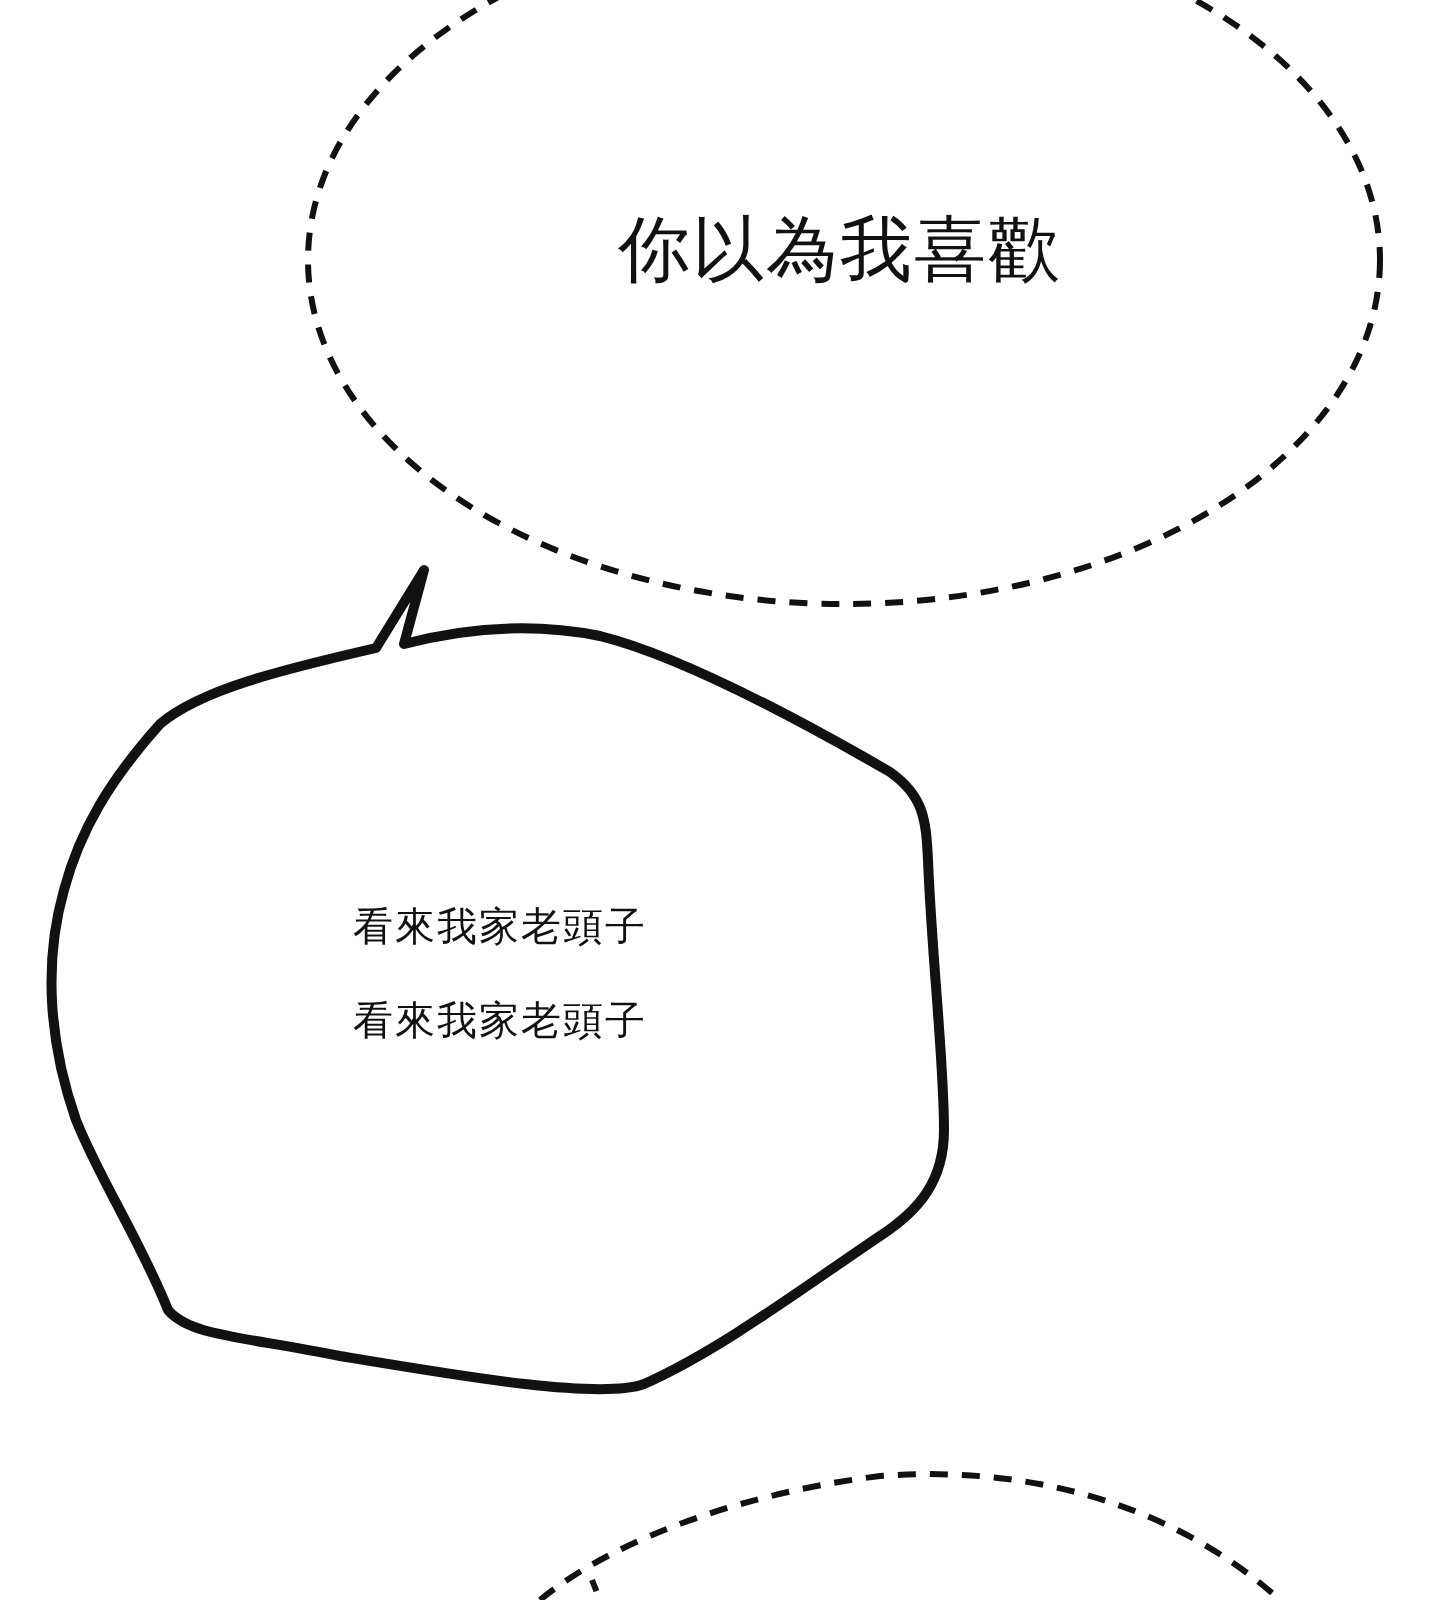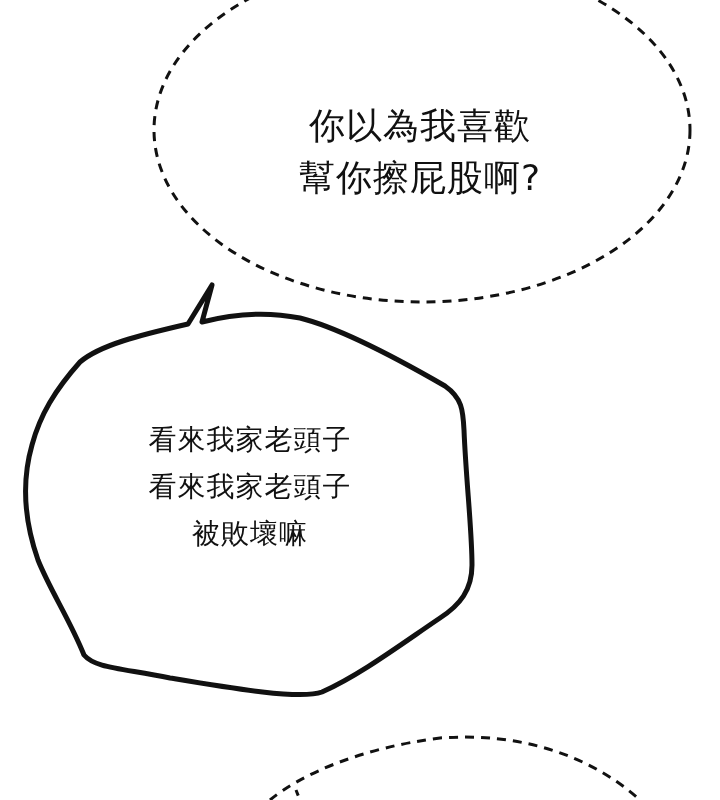--- a/index.html
+++ b/index.html
@@ -35,23 +35,23 @@
     .thought-text {
       left: 270px;
       top: 58px;
       width: 300px;
       font-size: 36px;
       line-height: 52px;
       margin-top: 42px;
     }
     .shout-text {
       left: 95px;
-      top: 416px;
+      top: 440px;
       width: 310px;
-      font-size: 28px;
+      font-size: 20px;
       line-height: 47px;
     }
   </style>
 </head>
 <body>
 
 <div class="panel">
 
   <svg class="bubbles-svg" viewBox="0 0 720 800" xmlns="http://www.w3.org/2000/svg">
 
@@ -74,22 +74,20 @@
              Z"></path>
 
     <path fill="none" stroke="#111111" stroke-width="3" stroke-dasharray="9 7" d="M 270 800
              C 300 775, 360 748, 440 738
              C 520 732, 590 755, 640 800"></path>
     <path fill="none" stroke="#111111" stroke-width="3" stroke-dasharray="6 8" d="M 296 790 L 300 800"></path>
   </svg>
 
   <div class="bubble-text thought-text">
     <span class="line">你以為我喜歡</span>
-    <span class="line">幫你擦屁股啊?</span>
   </div>
 
   <div class="bubble-text shout-text">
     <span class="line">看來我家老頭子</span>
     <span class="line">看來我家老頭子</span>
-    <span class="line">被敗壞嘛</span>
   </div>
 
 </div>
 
 </body></html>

